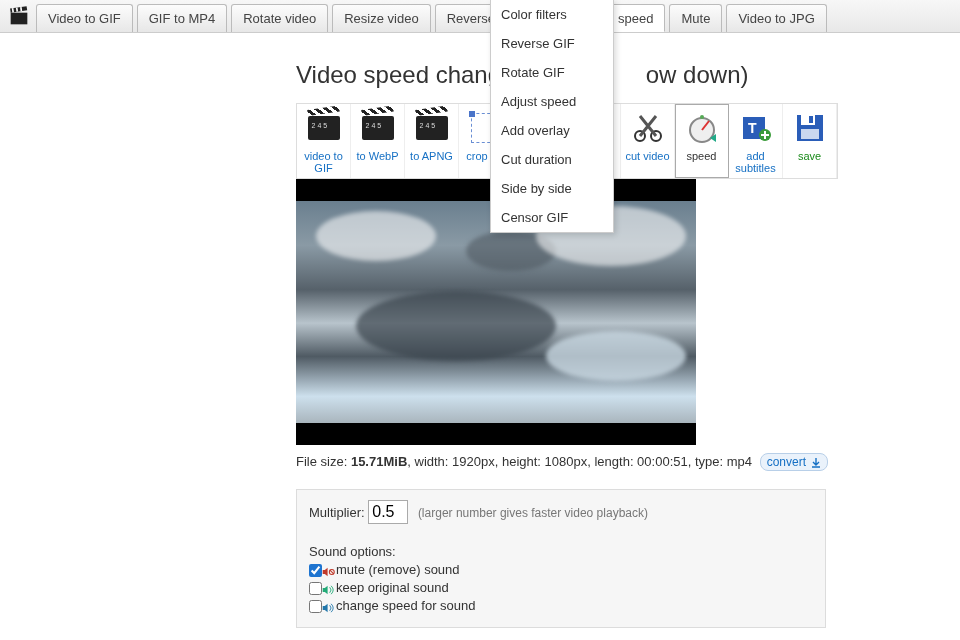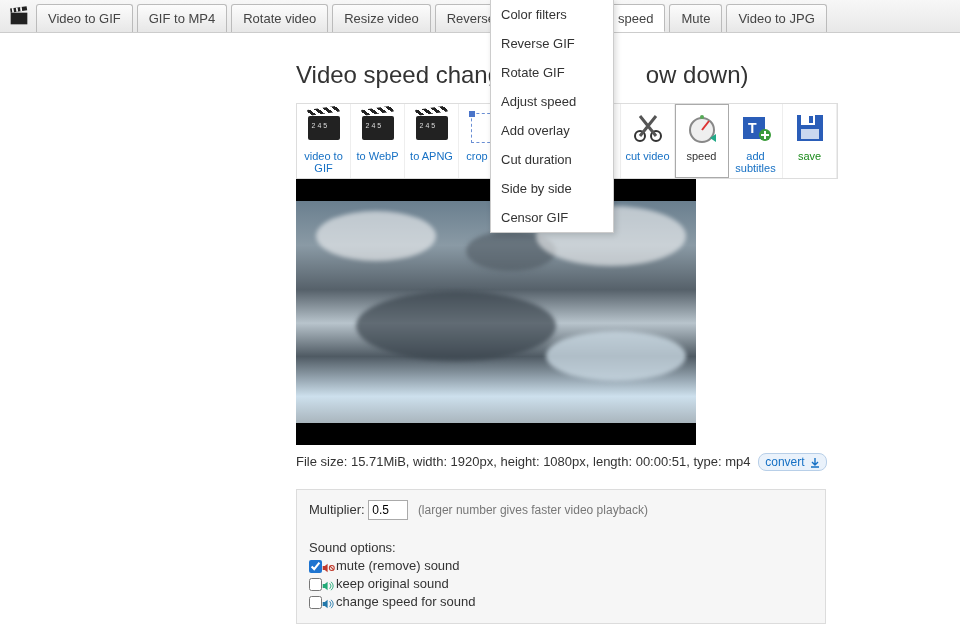--- a/index.html
+++ b/index.html
@@ -27,27 +27,27 @@
   .clapper::after{content:"245";position:absolute;color:#ddd;font-size:7px;left:4px;top:6px;letter-spacing:2px;}
   .cropico{width:30px;height:30px;border:1px dashed #6a8fd4;position:relative;}
   .cropico::before,.cropico::after{content:"";position:absolute;width:6px;height:6px;background:#4a74c9;}
   .cropico::before{left:-3px;top:-3px;}
   .cropico::after{right:-3px;bottom:-3px;}
   
   .preview{width:400px;height:266px;background:#000;margin-top:0;position:relative;overflow:hidden;}
   .sky{position:absolute;left:0;right:0;top:22px;bottom:22px;background:linear-gradient(180deg,#6a7f8f 0%,#8a9aa5 20%,#56616a 40%,#b8c4cc 55%,#4f5a63 70%,#cde0ed 88%,#a9b5bd 100%);}
   .cloud{position:absolute;border-radius:50%;background:rgba(255,255,255,0.55);filter:blur(2px);}
   .info{font-size:13px;color:#333;margin-top:8px;}
-  .info b{font-weight:400;}
+  .info b{font-weight:700;}
   .convert{display:inline-block;border:1px solid #b8cfe8;background:#eaf2fb;color:#1670c4;padding:1px 6px;border-radius:8px;font-size:12px;margin-left:4px;cursor:pointer;}
   .convert svg{width:10px;height:10px;vertical-align:middle;margin-left:2px;}
   
   .form{border:1px solid #dcdcdc;background:#f6f6f6;padding:10px 12px 14px;margin-top:18px;width:530px;font-size:13px;}
   .form label{}
-  .mult{width:40px;border:1px solid #aaa;padding:2px 3px;font-size:12px;}
+  .mult{width:40px;border:1px solid #aaa;padding:2px 3px;font-size:16px;}
   .hint{color:#777;font-size:12px;margin-left:6px;}
   .sound{margin-top:20px;}
   .opt{display:flex;align-items:flex-end;margin-top:3px;font-size:13px;}
   .opt input{accent-color:#1e74d0;}
   .submit{margin-top:16px;background:#0d6efd;color:#fff;border:none;padding:10px 18px;font-size:14px;cursor:pointer;}
   .spkico{width:14px;height:10px;display:inline-block;}
 </style>
 </head>
 <body>
 

